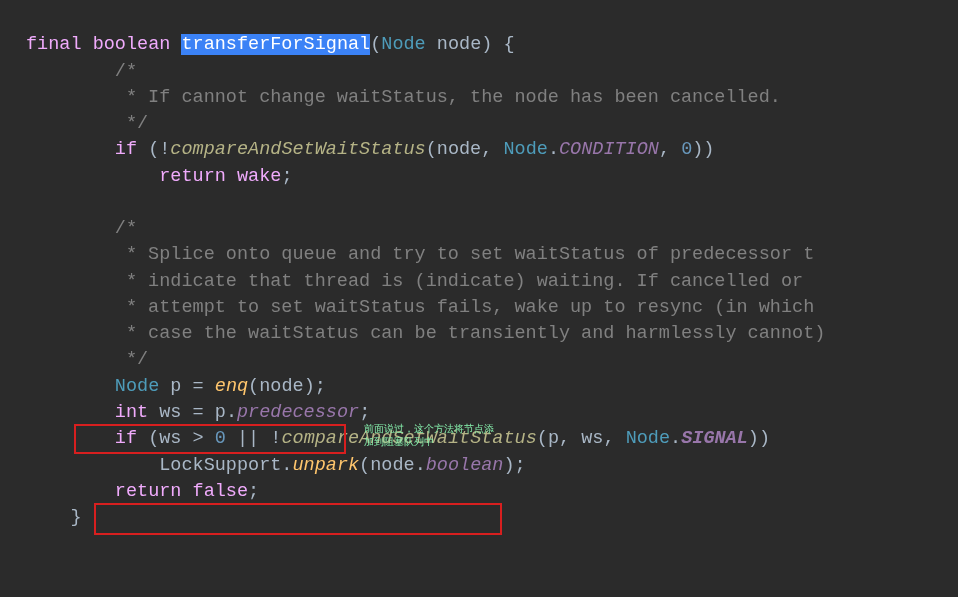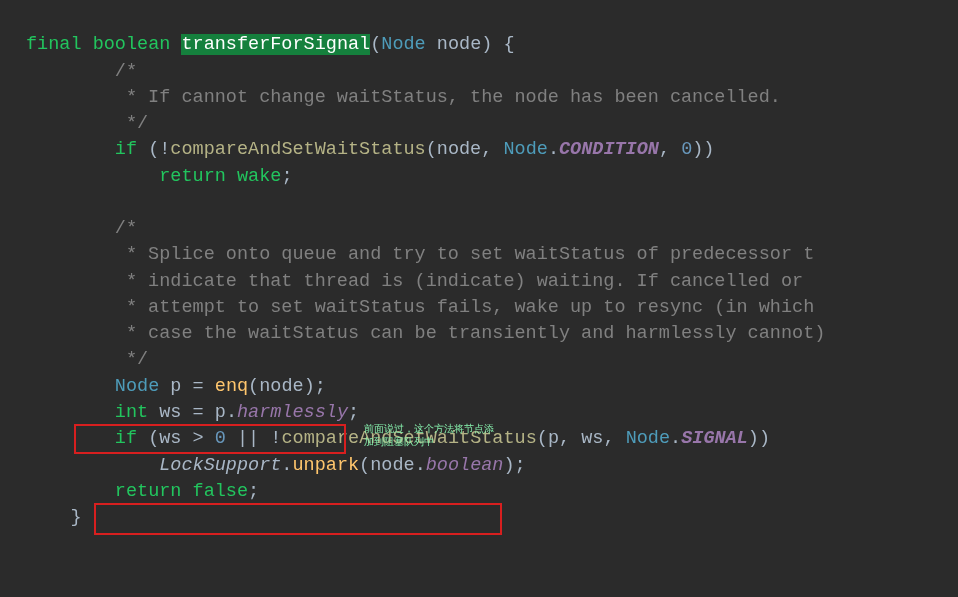--- a/index.html
+++ b/index.html
@@ -12,31 +12,31 @@
     width: 958px;
     height: 597px;
     overflow: hidden;
     position: relative;
   }
   .code-block {
     padding: 6px 0 0 26px;
     white-space: pre;
     position: relative;
   }
-  .kw   { color: #22c55e; }            
+  .kw   { color: #f0abfc; }            
   .type { color: #4e9cba; }            
-  .sel  { background:#15803d; color:#ffffff; } 
-  .meth { color:#ffc66d; }
+  .sel  { background:#3b82f6; color:#ffffff; } 
+  .meth { color:#ffc66d; font-style: italic; }
   .prm  { color:#a9b7c6; }
   .cmt  { color:#808080; }
   .num  { color:#6897bb; }
   .fld  { color:#9876aa; font-style: italic;}  
-  .call { color:#b5b386; }    
+  .call { color:#b5b386; font-style: italic; }    
   .id   { color:#a9b7c6; }
-  .lsu  { color:#a9b7c6;font-style:italic; }
+  .lsu  { color:#a9b7c6; }
 
   .redbox1 {
     position: absolute;
     border: 2px solid #d81f1f;
     left: 74px; top: 424px;
     width: 272px; height: 30px;
     pointer-events: none;
   }
   .redbox2 {
     position: absolute;
@@ -57,31 +57,31 @@
   }
 </style>
 </head>
 <body>
 
 <div class="code-block">
 <span><span class="kw">final</span> <span class="kw">boolean</span> <span class="sel">transferForSignal</span><span>(</span><span class="type">Node</span> <span class="prm">node</span><span>) {</span></span>
 <span class="cmt">        /*</span>
 <span class="cmt">         * If cannot change waitStatus, the node has been cancelled.</span>
 <span class="cmt">         */</span>
-<span>        <span class="kw">if</span><span> (!</span><span class="call">compareAndSetWaitStatus</span><span>(</span><span class="id">node</span><span>, </span><span class="type">Node</span><span>.</span><span class="fld" style="font-weight:bold">CONDITION</span><span>, </span><span class="num">0</span><span>))</span></span>
+<span>        <span class="kw">if</span><span> (!</span><span class="call">compareAndSetWaitStatus</span><span>(</span><span class="id">node</span><span>, </span><span class="type">Node</span><span>.</span><span class="fld" style="font-weight:normal">CONDITION</span><span>, </span><span class="num">0</span><span>))</span></span>
 <span>            <span class="kw">return</span> <span class="kw">wake</span><span>;</span></span>
 <span> </span>
 <span class="cmt">        /*</span>
 <span class="cmt">         * Splice onto queue and try to set waitStatus of predecessor t</span>
 <span class="cmt">         * indicate that thread is (indicate) waiting. If cancelled or </span>
 <span class="cmt">         * attempt to set waitStatus fails, wake up to resync (in which</span>
 <span class="cmt">         * case the waitStatus can be transiently and harmlessly cannot)</span>
 <span class="cmt">         */</span>
 <span>        <span class="type">Node</span> <span class="id">p</span><span> = </span><span class="meth">enq</span><span>(</span><span class="id">node</span><span>);</span></span>
-<span>        <span class="kw">int</span> <span class="id">ws</span><span> = </span><span class="id">p</span><span>.</span><span class="fld">harmlessly</span><span>;</span></span>
+<span>        <span class="kw">int</span> <span class="id">ws</span><span> = </span><span class="id">p</span><span>.</span><span class="fld">predecessor</span><span>;</span></span>
 <span>        <span class="kw">if</span><span> (</span><span class="id">ws</span><span> &gt; </span><span class="num">0</span><span> || !</span><span class="call">compareAndSetWaitStatus</span><span>(</span><span class="id">p</span><span>, </span><span class="id">ws</span><span>, </span><span class="type">Node</span><span>.</span><span class="fld" style="font-weight:bold">SIGNAL</span><span>))</span></span>
 <span>            <span class="lsu">LockSupport</span><span>.</span><span class="meth">unpark</span><span>(</span><span class="id">node</span><span>.</span><span class="fld">boolean</span><span>);</span></span>
 <span>        <span class="kw">return</span> <span class="kw">false</span><span>;</span></span>
 <span>    }</span>
 </div>
 
 <div class="redbox1"></div>
 <div class="redbox2"></div>
 
 <div class="anno">

